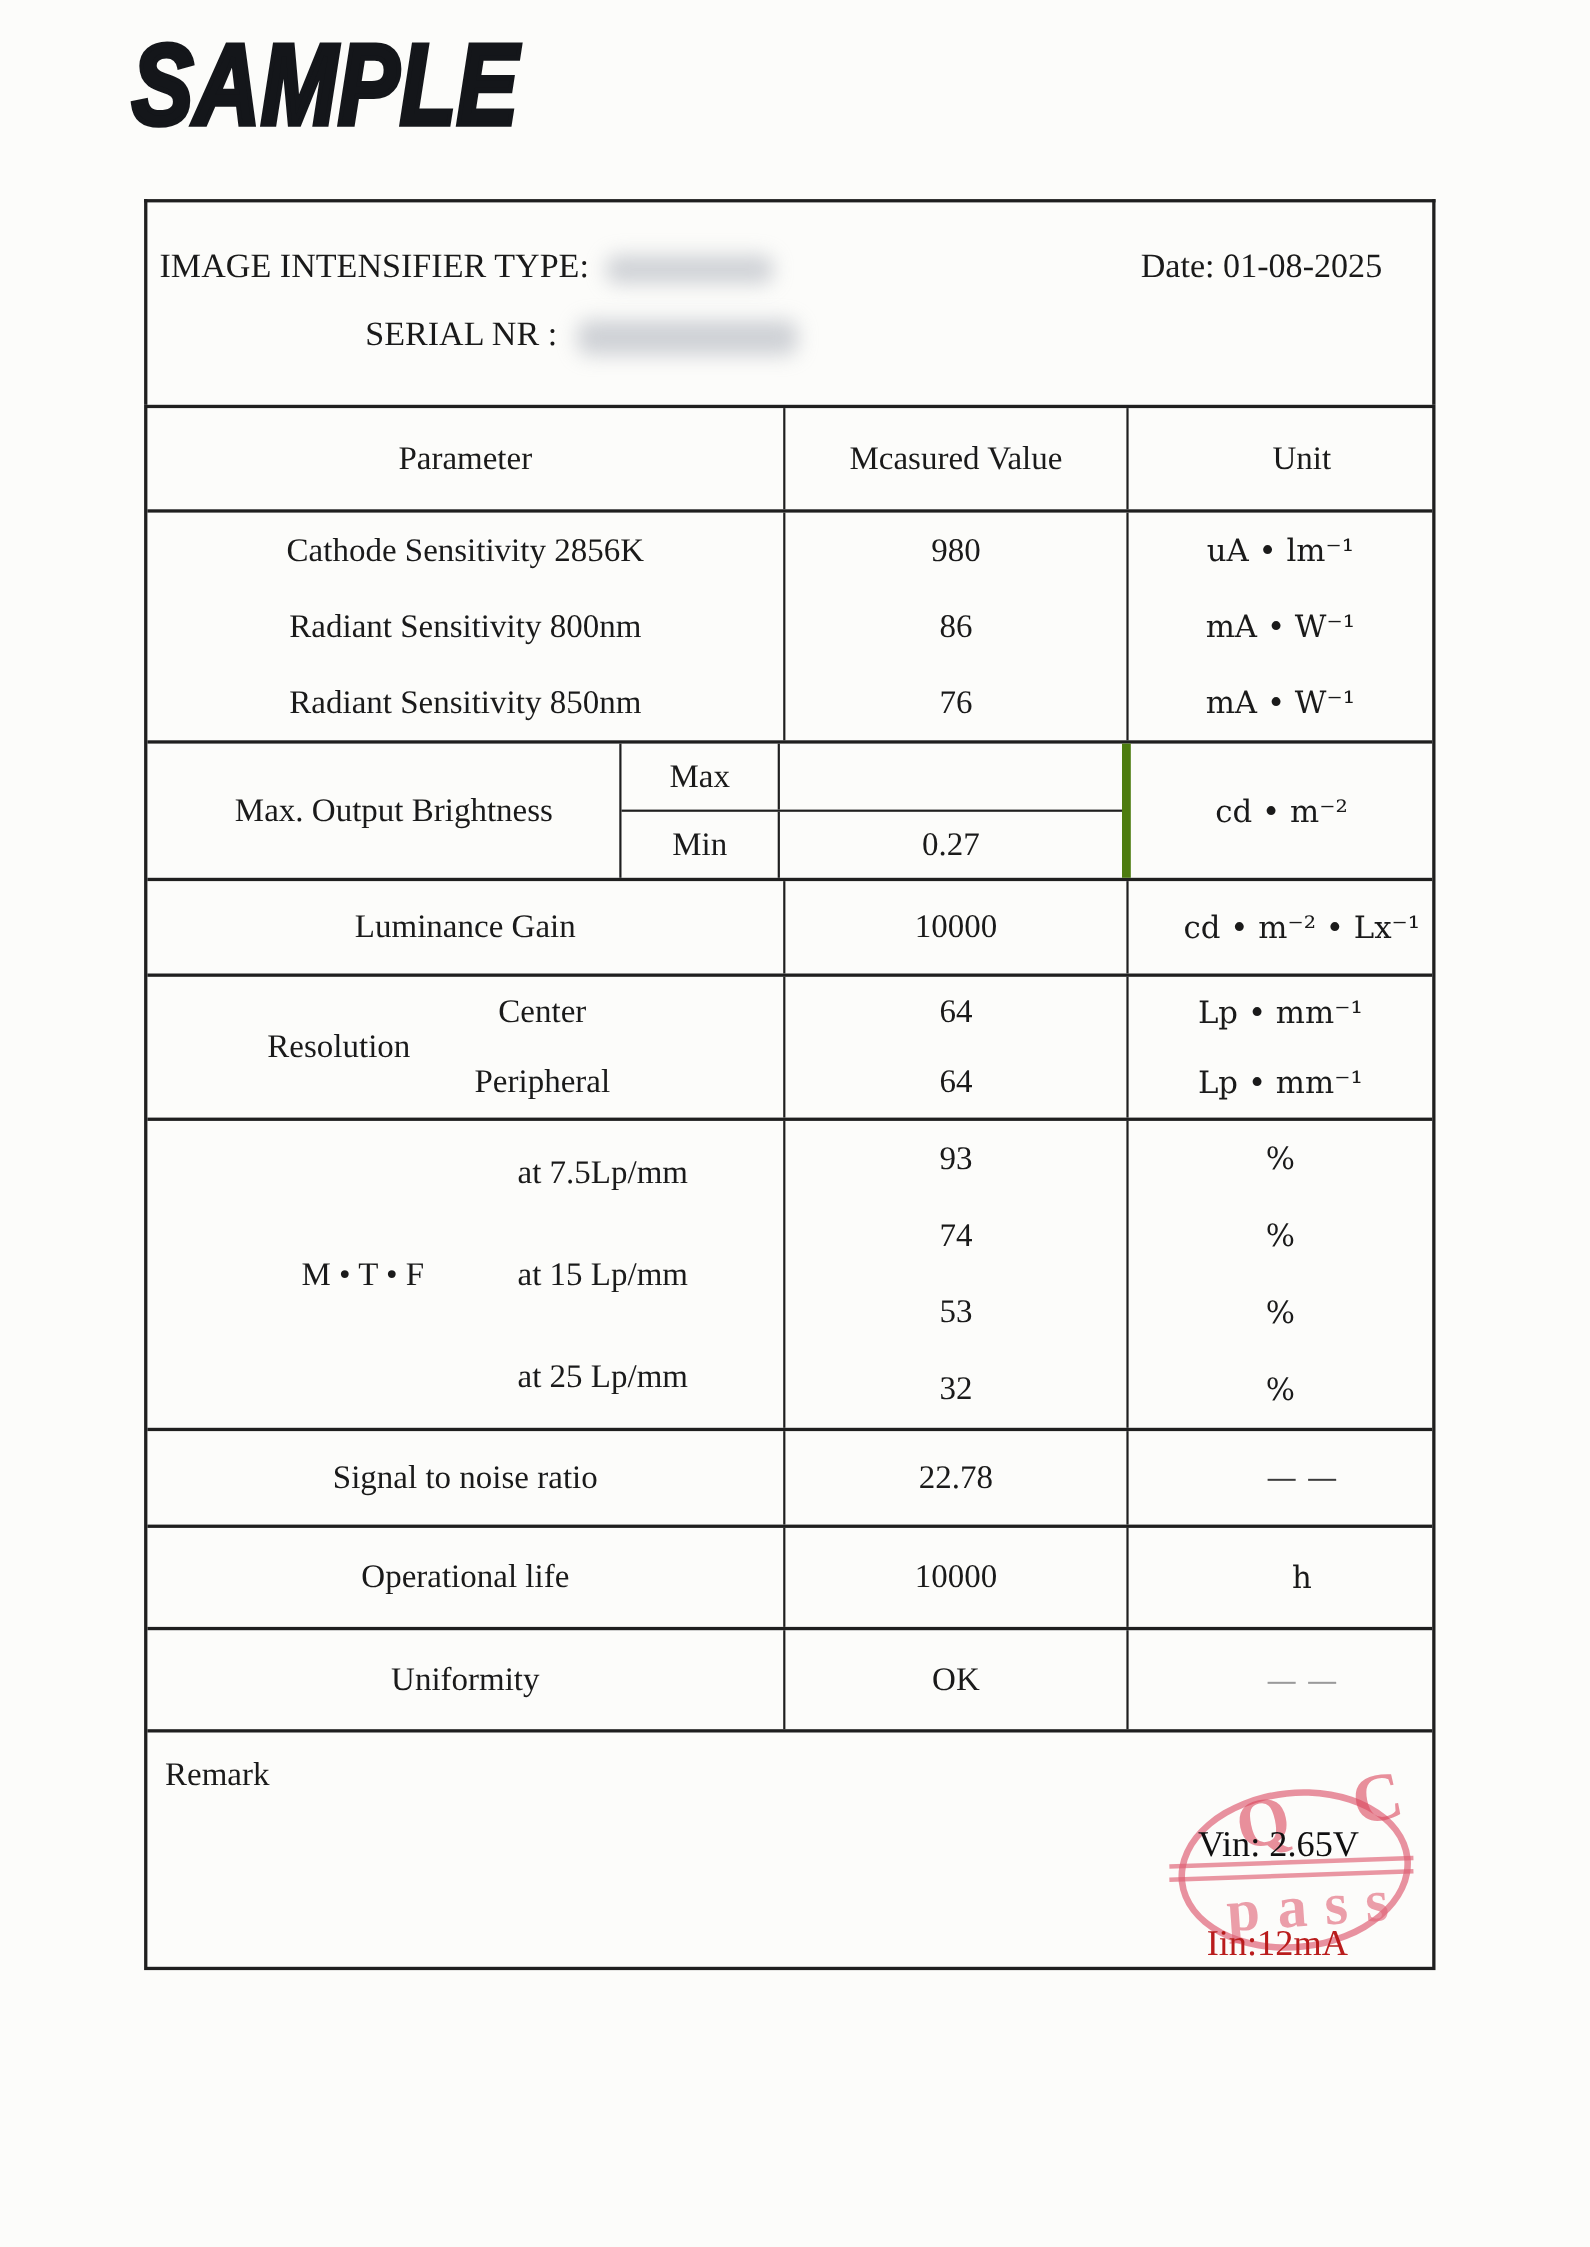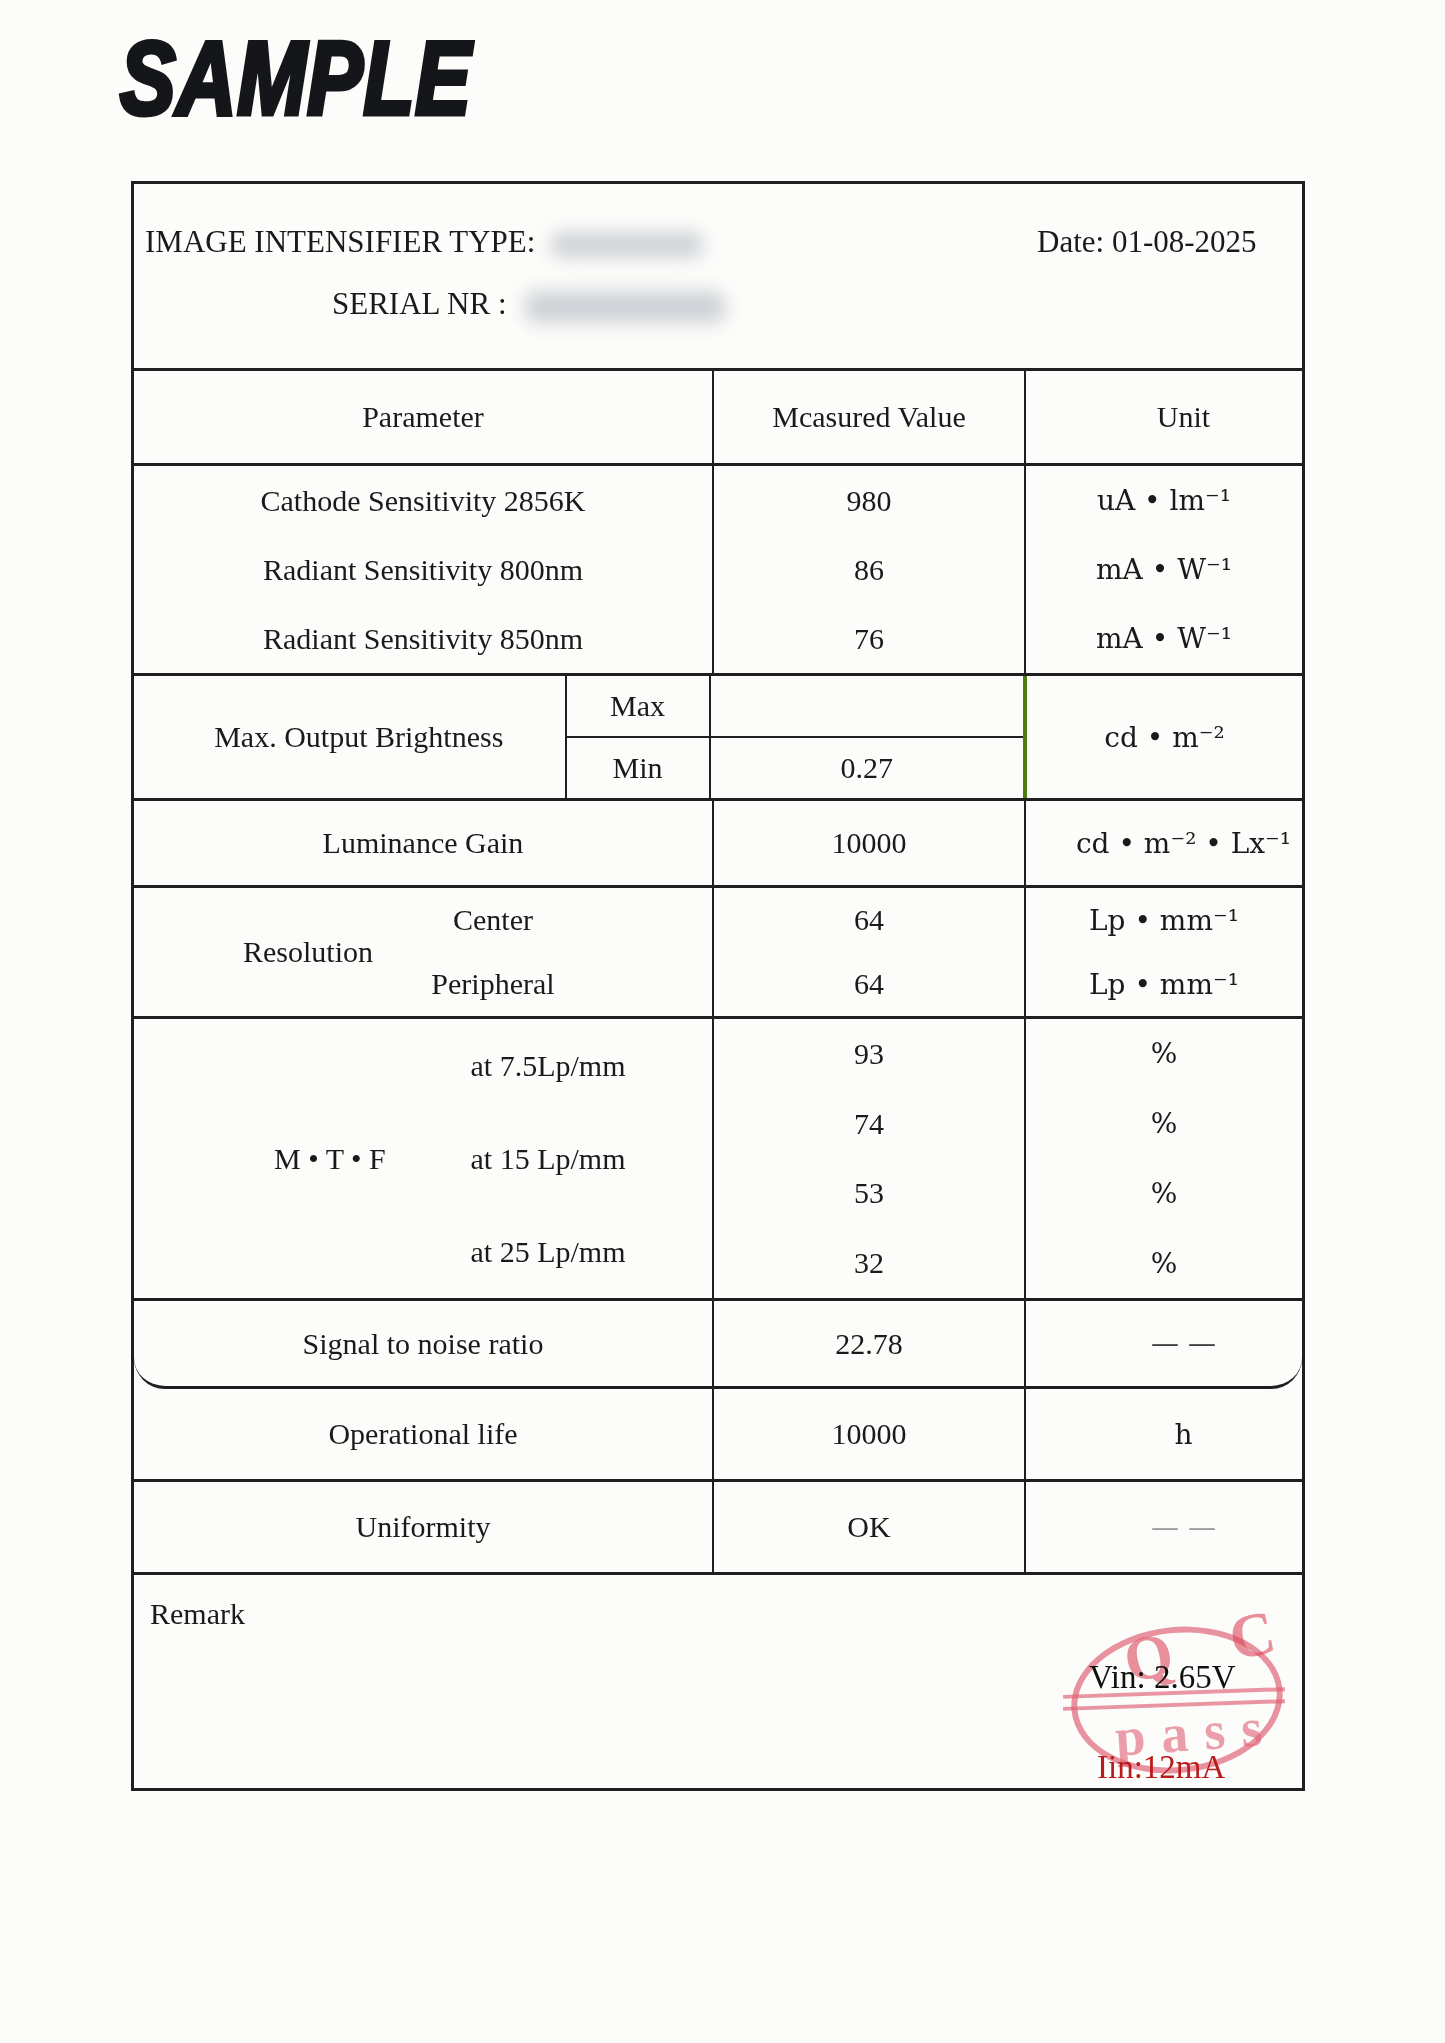--- a/index.html
+++ b/index.html
@@ -46,21 +46,21 @@
   .col-param{width:580px;border-right:2px solid #1f1f1f;}
   .col-value{width:312px;border-right:2px solid #1f1f1f;}
   .col-unit {width:276px;padding-left:39px;}
   .vstack{flex-direction:column;align-items:stretch;padding:0;}
   .vrow{flex:1;display:flex;align-items:center;justify-content:center;}
   .unit{font-family:"DejaVu Serif", serif;font-size:28px;white-space:nowrap;}
   .dash-muted{color:#9a9a9a;}
   .dash-dark{color:#3c3c3c;}
   
   .bright-label{width:434px;border-right:2px solid #1f1f1f;padding-left:19px;}
-  .bright-mid{width:458px;border-right:4px solid #4d7c0f;display:flex;flex-direction:column;}
+  .bright-mid{width:458px;border-right:8px solid #4d7c0f;display:flex;flex-direction:column;}
   .bright-row{flex:1;display:flex;}
   .bright-row.first{border-bottom:2px solid #1f1f1f;}
   .bright-sub{width:144px;border-right:2px solid #1f1f1f;display:flex;align-items:center;justify-content:center;box-sizing:border-box;}
   .bright-val{flex:1;display:flex;align-items:center;justify-content:center;}
   .bright-unit{width:276px;}
   
   .group-param{position:relative;}
   .group-label{position:absolute;top:50%;transform:translateY(-50%);white-space:nowrap;}
   .res-label{left:109px;}
   .mtf-label{left:140px;}
@@ -198,21 +198,21 @@
         <div class="vrow">32</div>
       </div>
       <div class="cell col-unit vstack">
         <div class="vrow unit">%</div>
         <div class="vrow unit">%</div>
         <div class="vrow unit">%</div>
         <div class="vrow unit">%</div>
       </div>
     </div>
 
-    <div class="band" style="height:88px;border-radius:31px;">
+    <div class="band" style="height:88px;">
       <div class="cell col-param">Signal to noise ratio</div>
       <div class="cell col-value">22.78</div>
       <div class="cell col-unit unit dash-dark">— —</div>
     </div>
 
     <div class="band" style="height:93px;">
       <div class="cell col-param">Operational life</div>
       <div class="cell col-value">10000</div>
       <div class="cell col-unit unit">h</div>
     </div>

